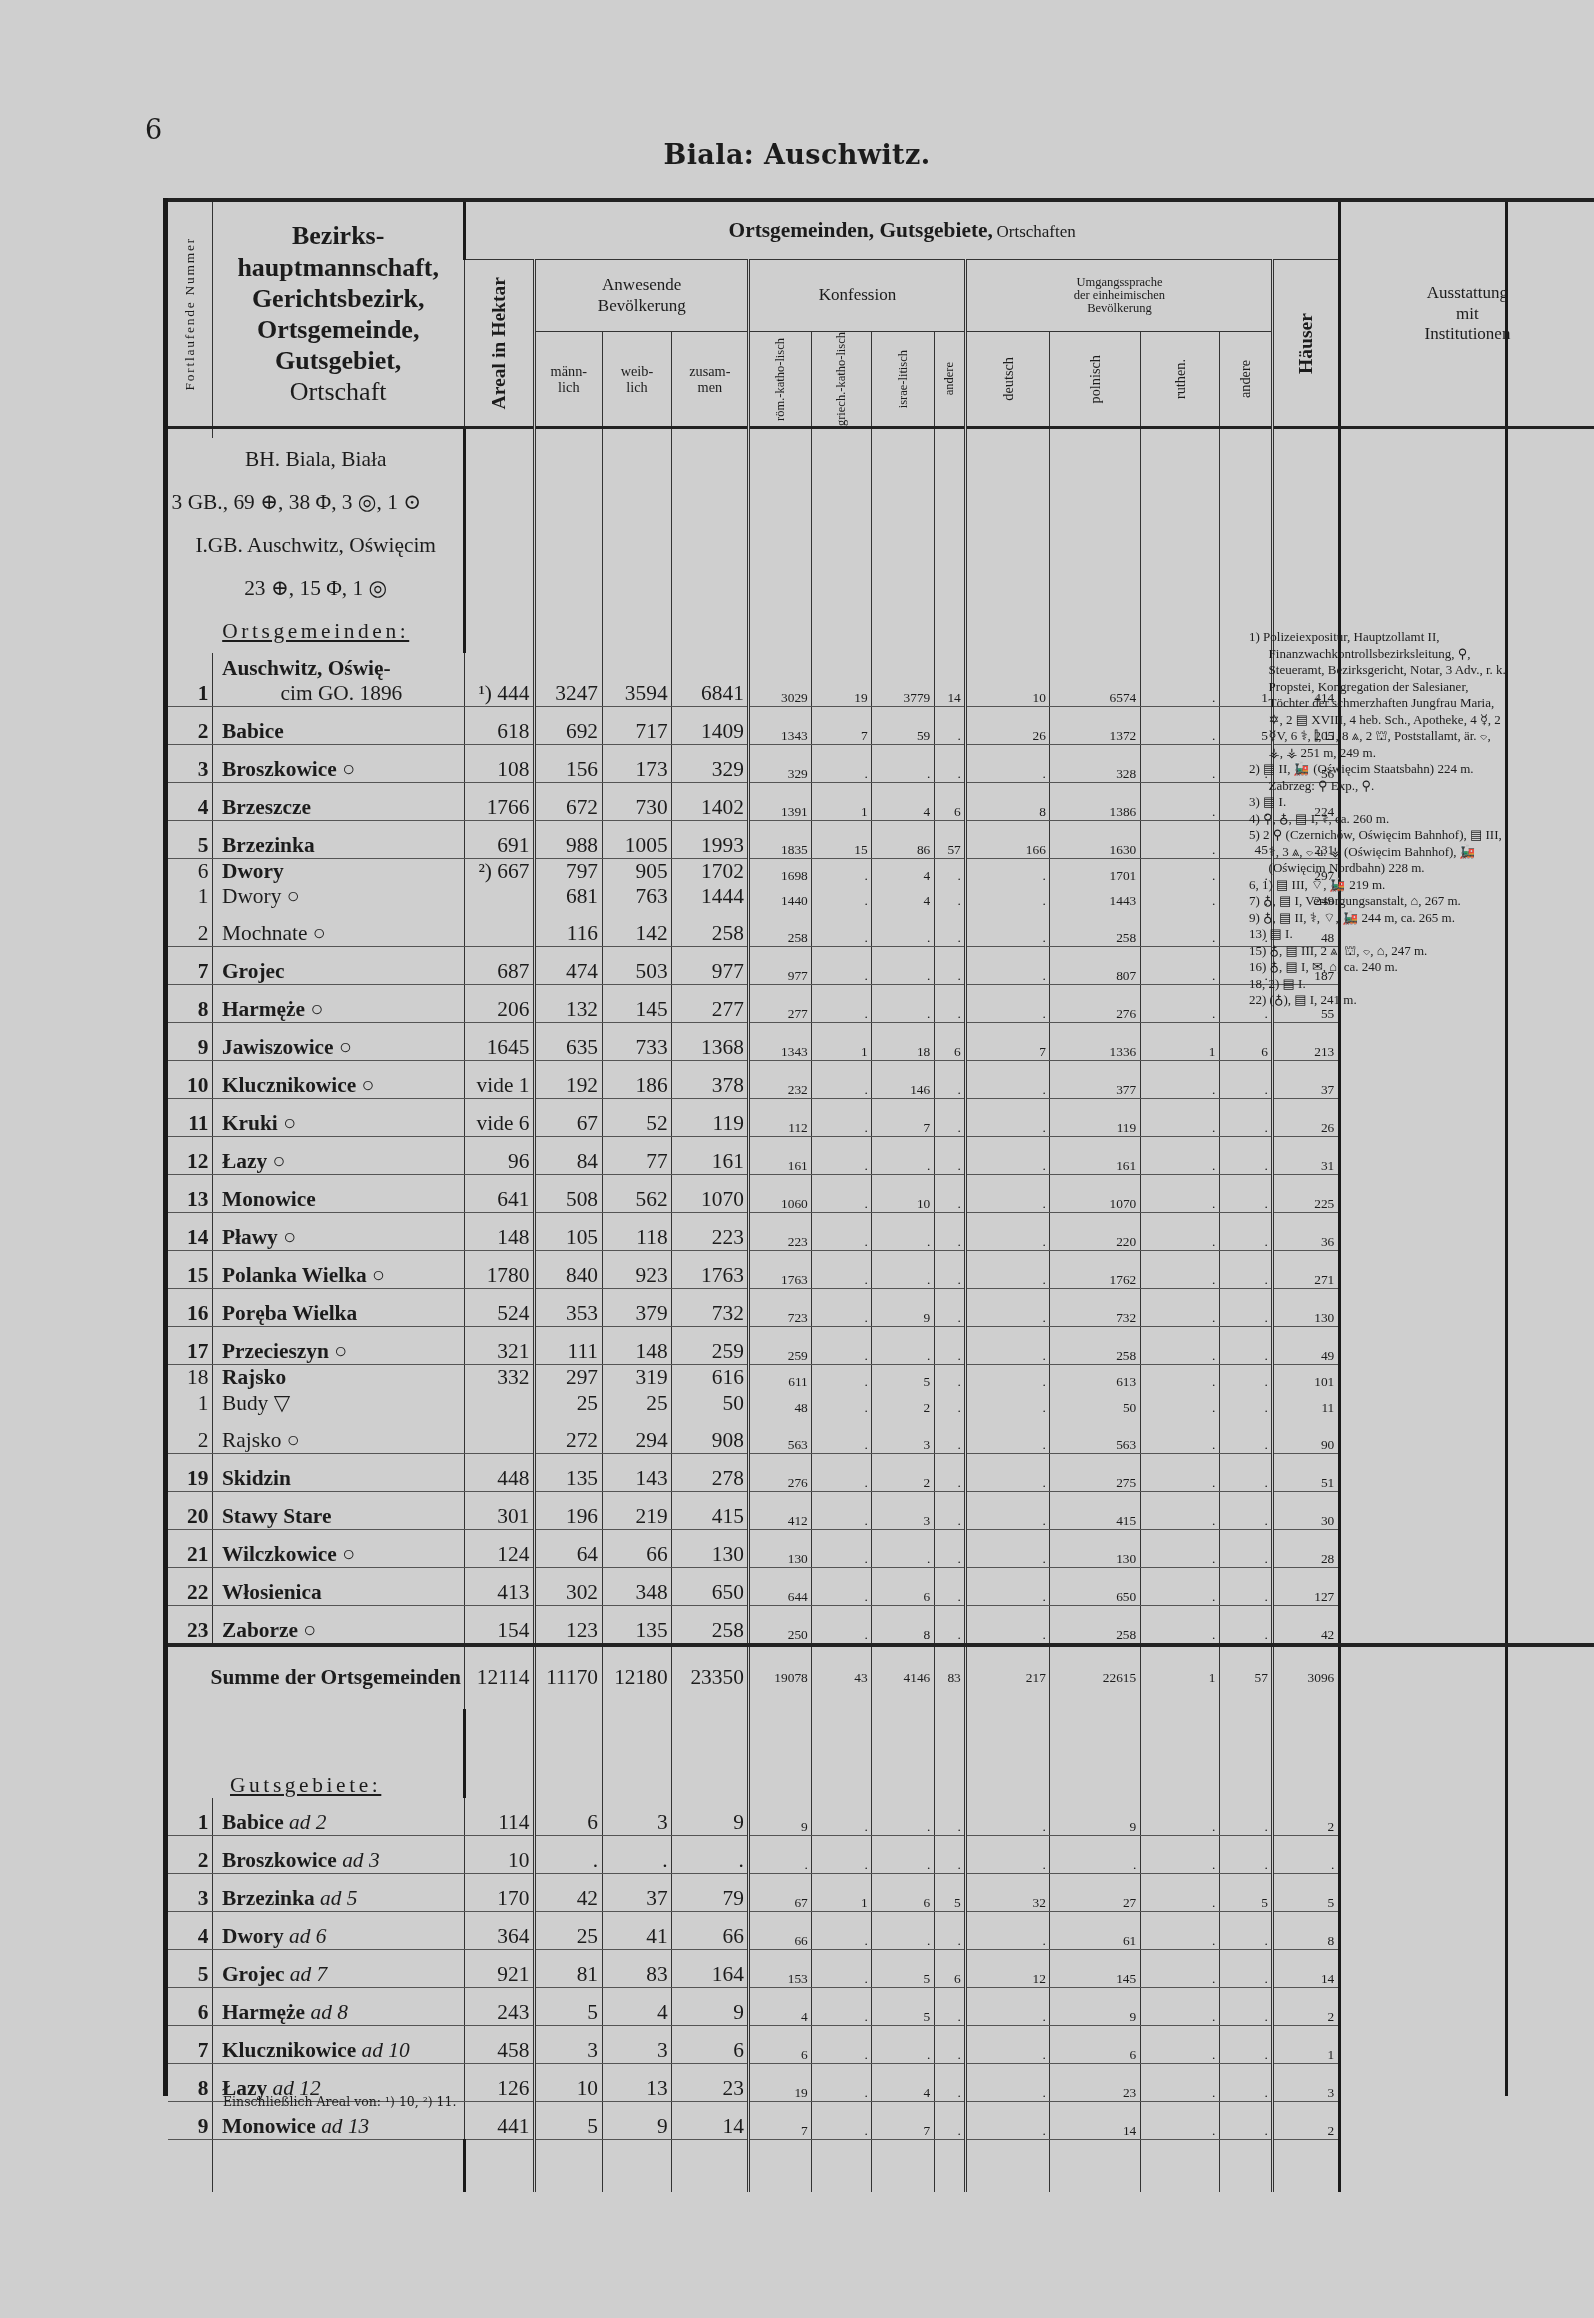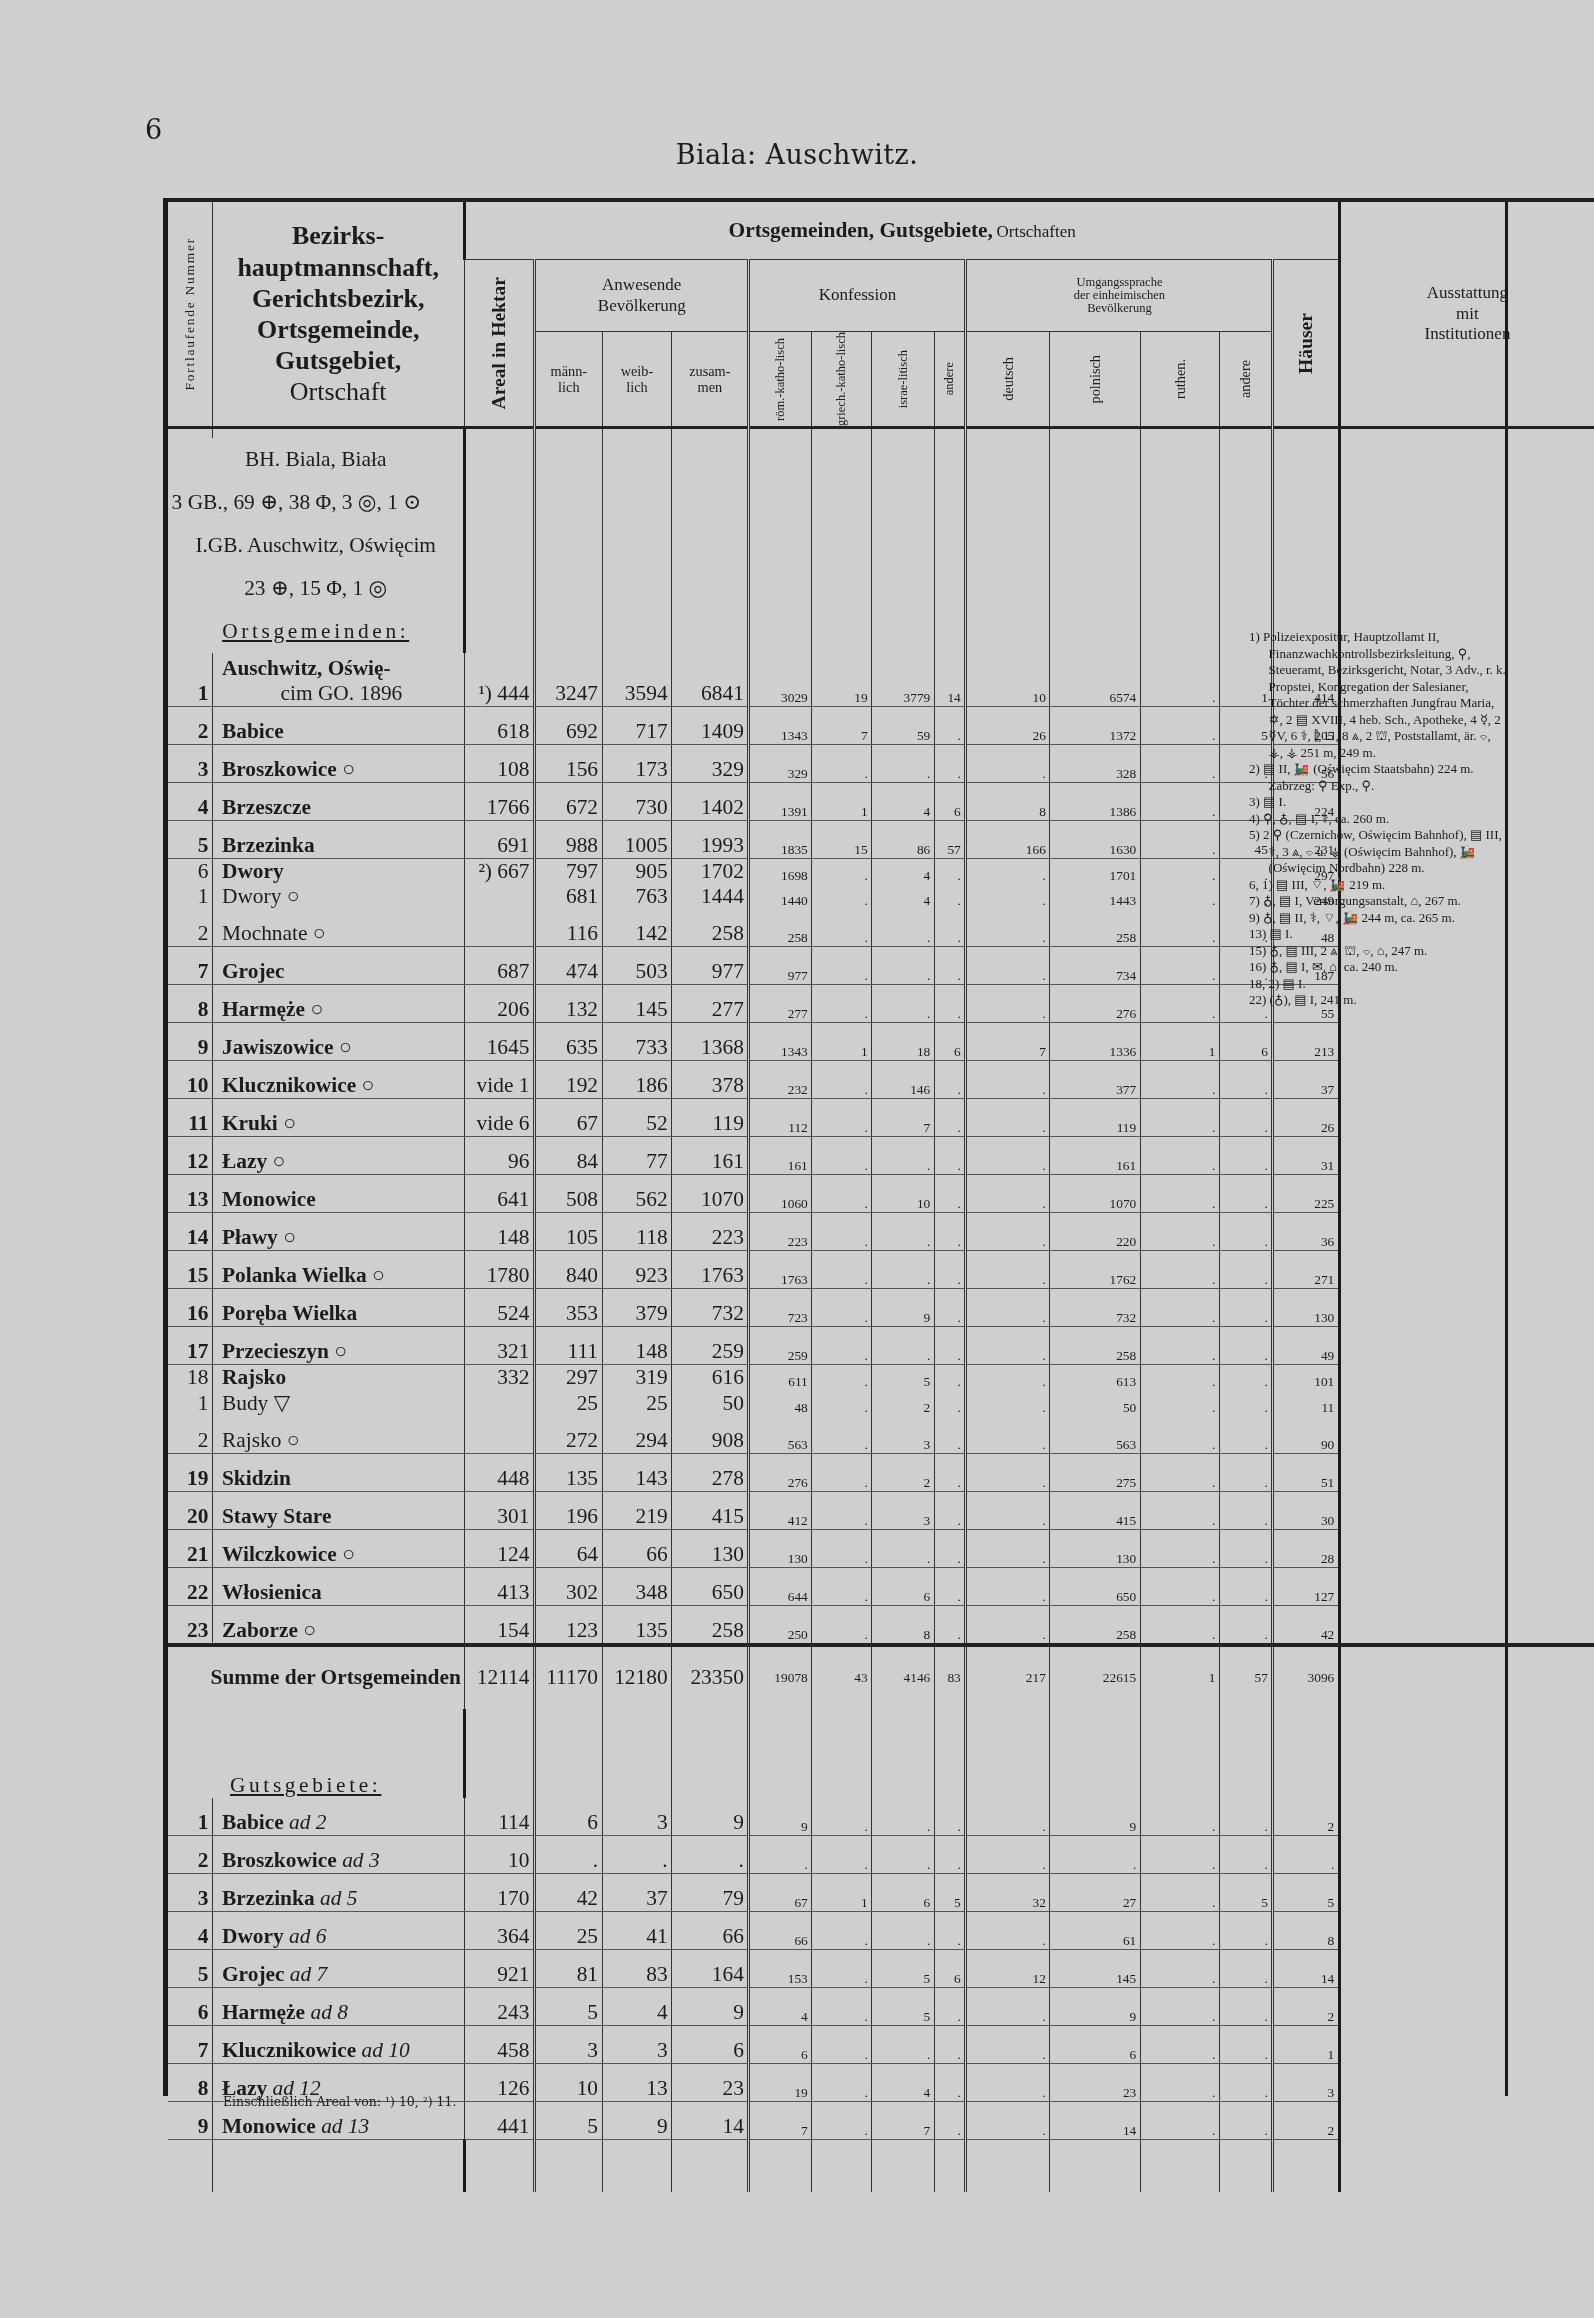--- a/index.html
+++ b/index.html
@@ -5,21 +5,21 @@
   html, body { margin: 0; padding: 0; }
   body {
     width: 1594px; height: 2319px;
     background: #cfcfcf;
     font-family: "DejaVu Serif", "Liberation Serif", serif;
     color: #1c1c1c;
     position: relative;
     overflow: hidden;
   }
   .page-num { position: absolute; left: 145px; top: 114px; font-size: 27px; }
-  .page-title { position: absolute; left: 0; width: 1594px; top: 139px; text-align: center; font-size: 27px; font-weight: normal; letter-spacing: 0.4px; }
+  .page-title { position: absolute; left: 0; width: 1594px; top: 139px; text-align: center; font-size: 27px; font-weight: bold; letter-spacing: 0.4px; }
   .frame {
     position: absolute; left: 163px; top: 198px; width: 1337px; height: 1898px;
     border-left: 5.3px solid #1a1a1a; border-right: 3.6px solid #1a1a1a;
   }
   table.main {
     position: absolute; left: 168px; top: 198px;
     border-collapse: collapse;
     table-layout: fixed;
     font-family: "Liberation Serif", "DejaVu Serif", serif;
   }
@@ -437,21 +437,21 @@
         <td class="name">Grojec</td>
         <td>687</td>
         <td class="dbl">474</td>
         <td class="">503</td>
         <td class="">977</td>
         <td class="small dbl">977</td>
         <td class="small ">.</td>
         <td class="small ">.</td>
         <td class="small ">.</td>
         <td class="small dbl">.</td>
-        <td class="small ">734</td>
+        <td class="small ">807</td>
         <td class="small ">.</td>
         <td class="small ">.</td>
         <td class="small dbl">187</td>
         <td class="thick" style="border-bottom:none"></td>
       </tr>
       <tr class="row">
         <td class="nr">8</td>
         <td class="name">Harmęże ○</td>
         <td>206</td>
         <td class="dbl">132</td>

